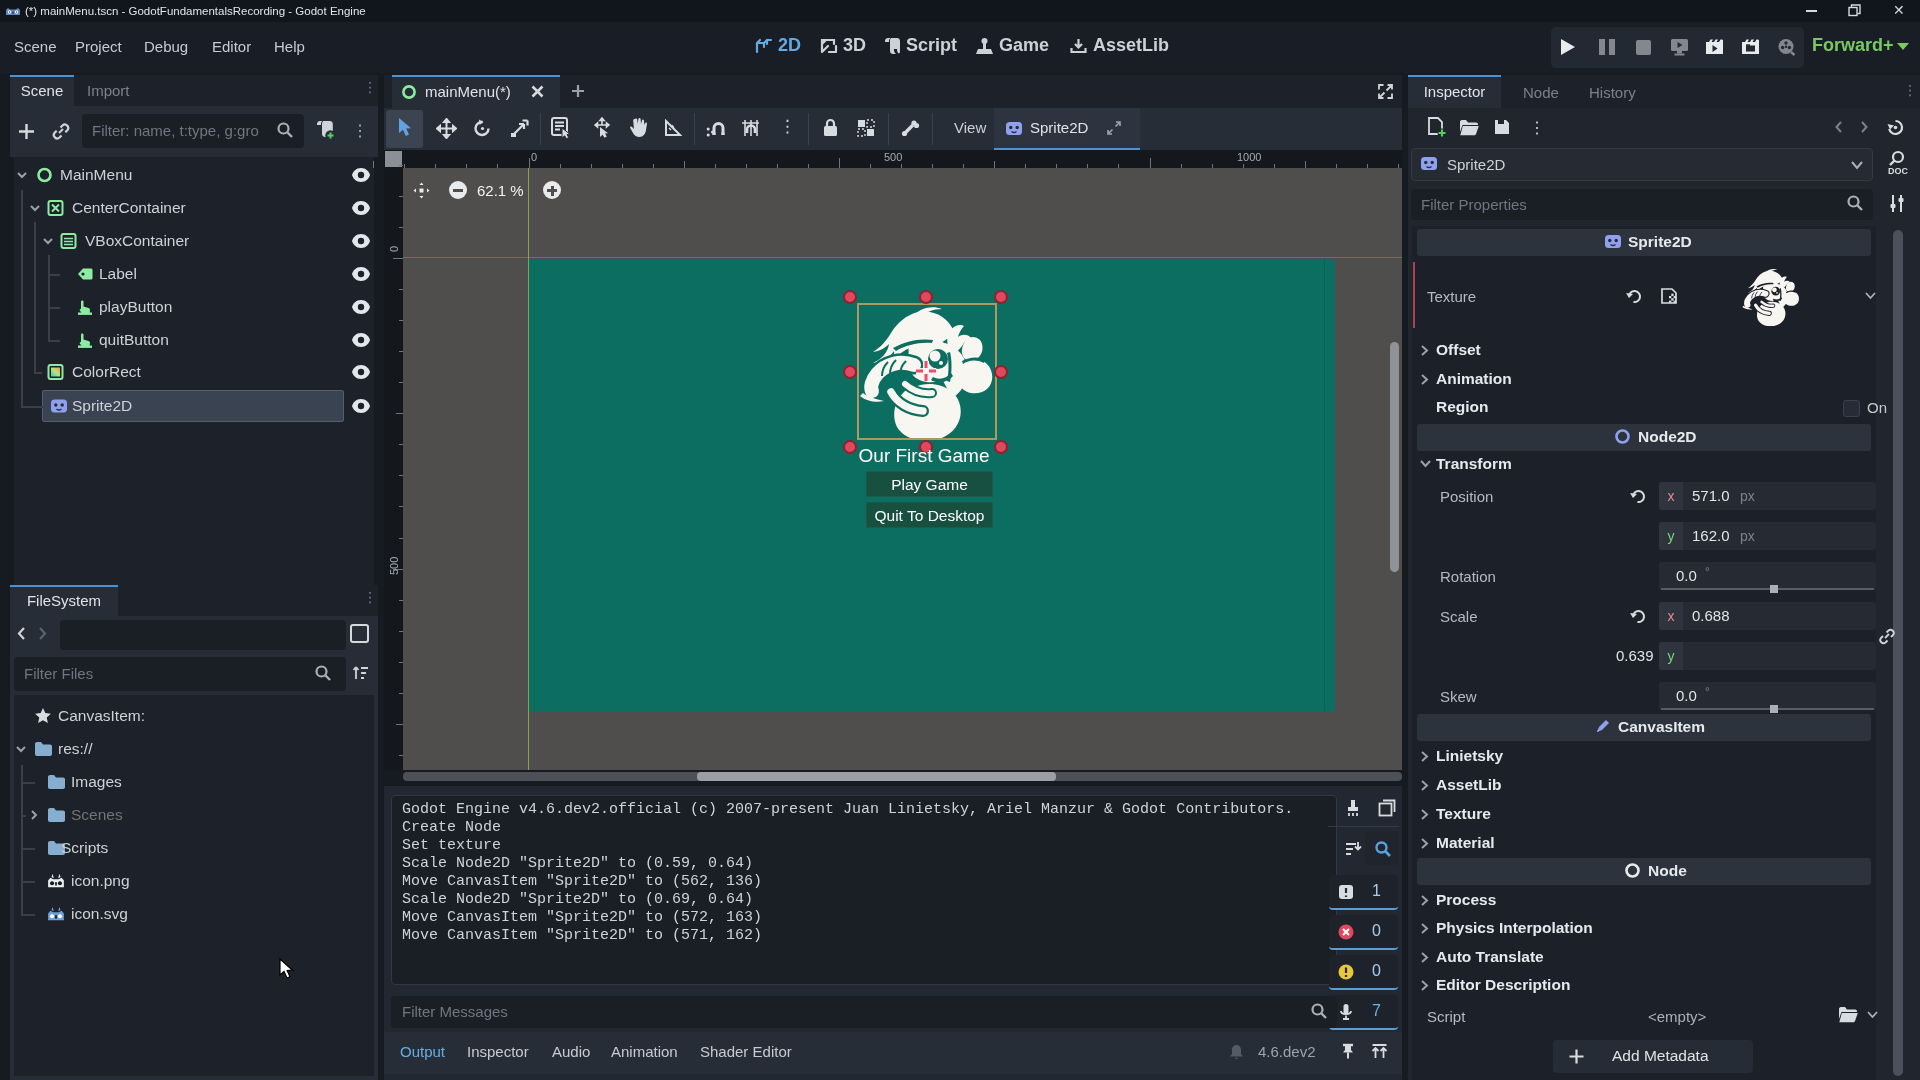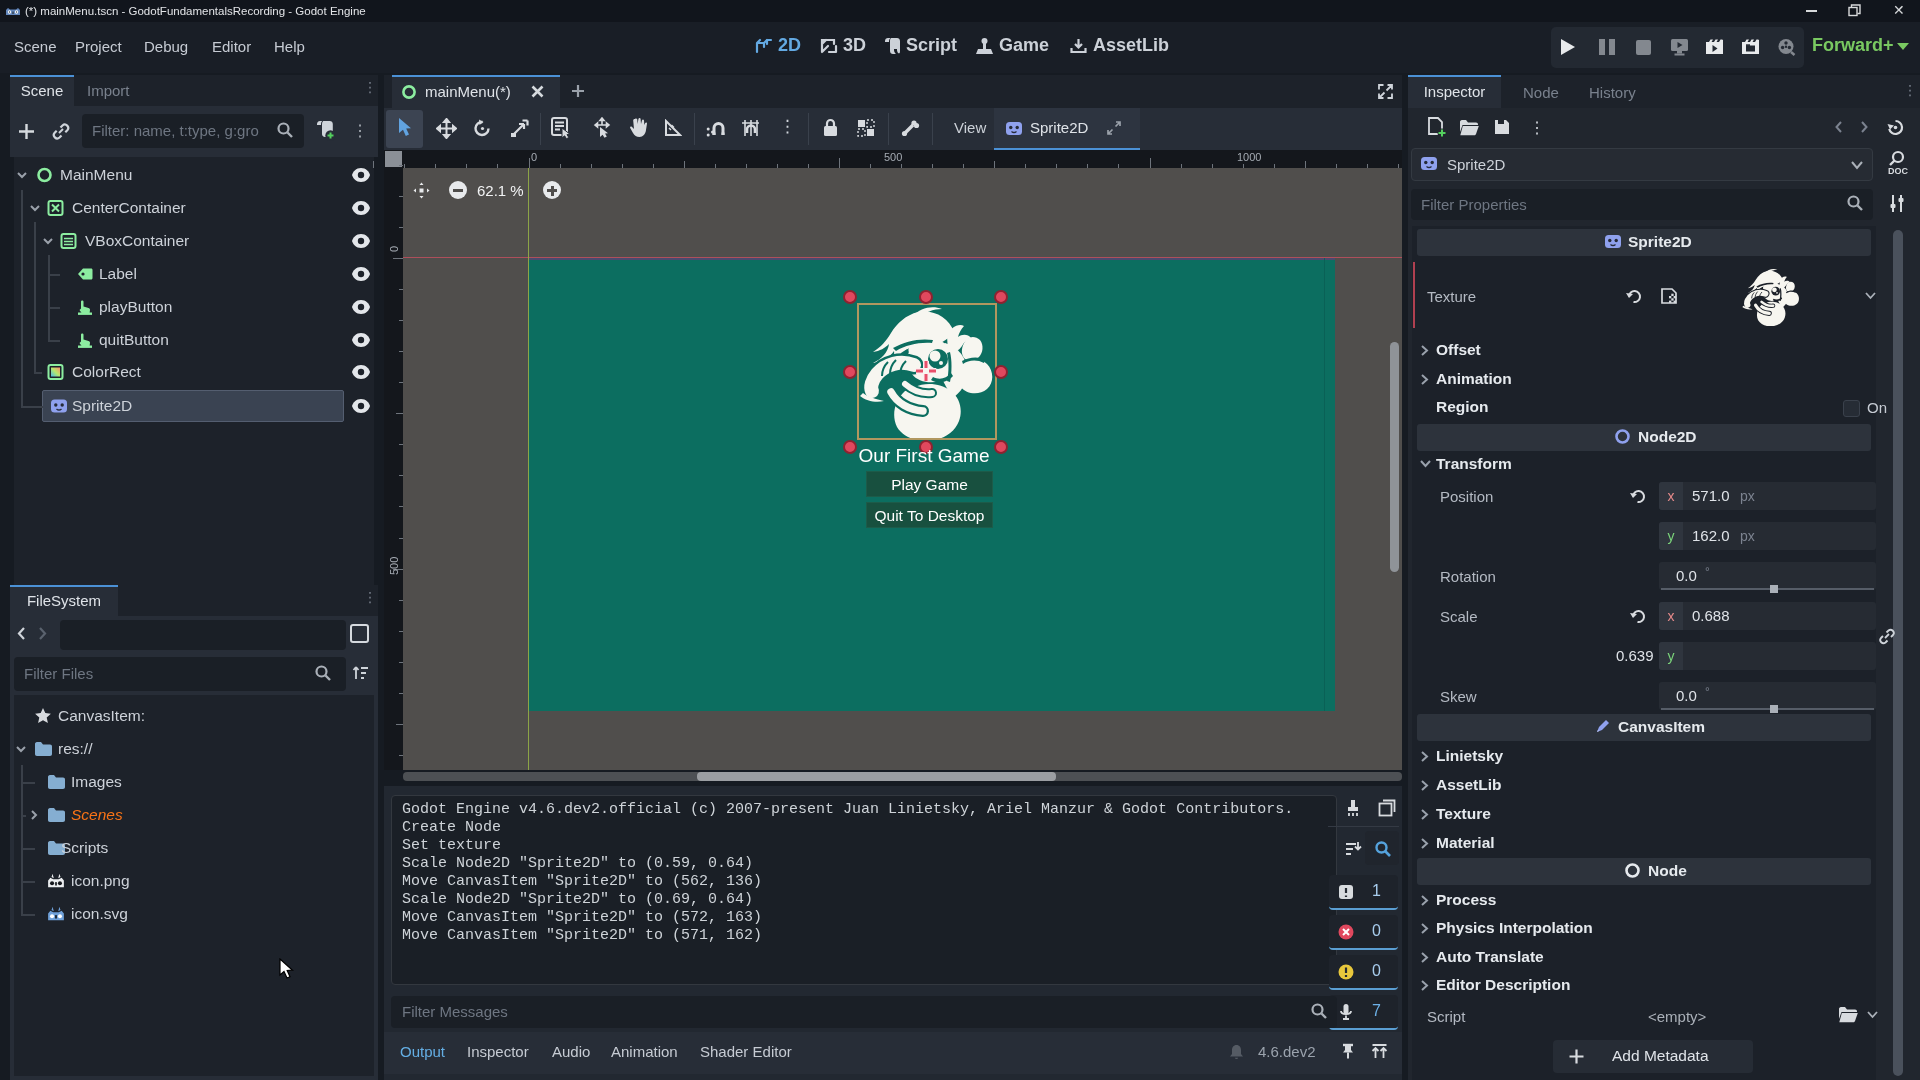--- a/index.html
+++ b/index.html
@@ -337,21 +337,21 @@
 <div class="abs" style="left:28px;top:815px;transform:translateY(-50%);">
       <svg width="12" height="12" viewBox="0 0 12 12">
         <path d="M4 2 L8 6 L4 10" stroke="#9aa1aa" stroke-width="2" fill="none"></path>
       </svg>
     </div>
 <div class="abs" style="left:47px;top:815px;transform:translateY(-50%);">
       <svg width="19" height="16" viewBox="0 0 19 16">
         <path fill="#85aed1" d="M1 3 C1 2 1.7 1 3 1 L7 1 L9 3.5 L16 3.5 C17.3 3.5 18 4.3 18 5.5 L18 13 C18 14.2 17.3 15 16 15 L3 15 C1.7 15 1 14.2 1 13 Z"></path>
       </svg>
     </div>
-<div class="abs" style="left:71px;top:815px;transform:translateY(-50%);"><span style="color:#f97316;font-size:15.5px;font-style:italic;">Scenes</span></div>
+<div class="abs" style="left:71px;top:815px;transform:translateY(-50%);"><span style="color:#737373;font-size:15.5px;">Scenes</span></div>
 <div class="abs" style="left:47px;top:848px;transform:translateY(-50%);">
       <svg width="19" height="16" viewBox="0 0 19 16">
         <path fill="#85aed1" d="M1 3 C1 2 1.7 1 3 1 L7 1 L9 3.5 L16 3.5 C17.3 3.5 18 4.3 18 5.5 L18 13 C18 14.2 17.3 15 16 15 L3 15 C1.7 15 1 14.2 1 13 Z"></path>
       </svg>
     </div>
 <div class="abs" style="left:61px;top:848px;transform:translateY(-50%);"><span style="color:#cdd2d9;font-size:15.5px;">Scripts</span></div>
 <div class="abs" style="left:47px;top:881px;transform:translateY(-50%);">
       <svg width="18" height="17" viewBox="0 0 32 30">
         <path fill="#eceef0" d="M6 9 L2 14 L2 26 L30 26 L30 14 L26 9 L21 12 L11 12 Z M10 2 L8 8 L12 10 Z M22 2 L24 8 L20 10 Z"></path>
         <circle cx="9" cy="19" r="3.6" fill="#14171c"></circle>

